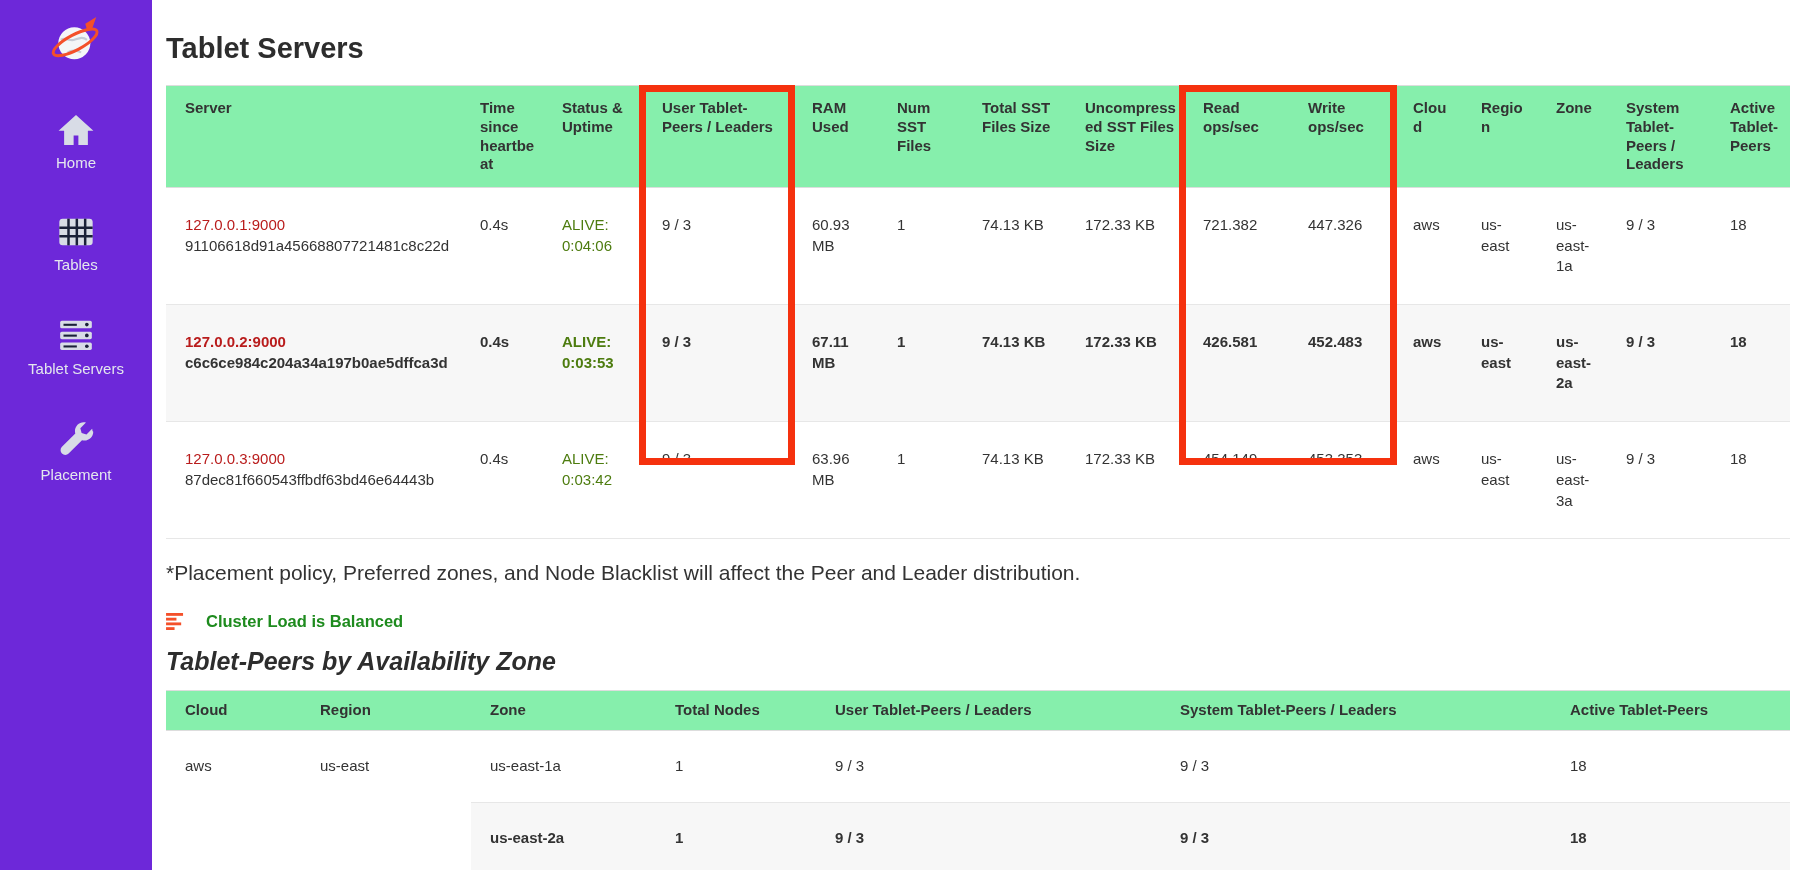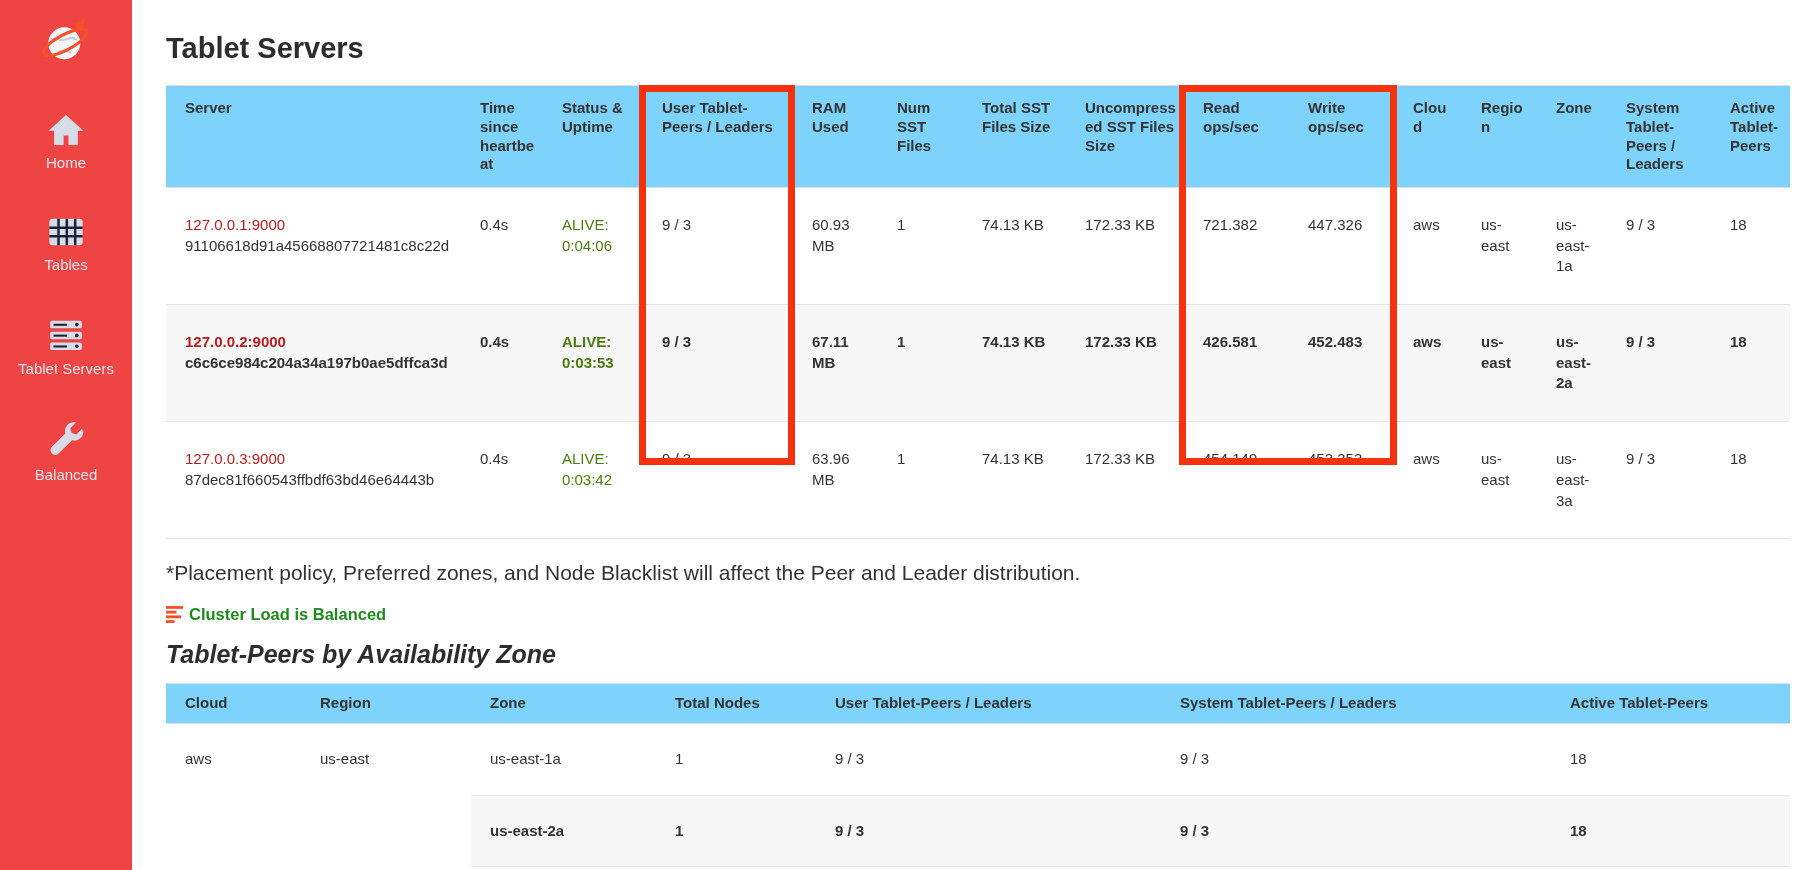--- a/index.html
+++ b/index.html
@@ -4,53 +4,53 @@
 <style>
   * { box-sizing: border-box; }
   html,body { margin:0; padding:0; }
   body {
     width:1809px; height:870px; overflow:hidden;
     font-family:"Liberation Sans", sans-serif;
     font-size:15px; color:#333; background:#fff;
   }
   
   .sidebar {
-    position:fixed; left:0; top:0; width:132px; height:870px;
-    background:#ef4444; display:flex; flex-direction:column; align-items:center;
+    position:fixed; left:0; top:0; width:152px; height:870px;
+    background:#6d28d9; display:flex; flex-direction:column; align-items:center;
   }
   .logo { margin-top:12px; }
   .nav-item {
     margin-top:44px; display:flex; flex-direction:column; align-items:center;
     gap:7px; color:#e4e7ee; font-size:15px; cursor:pointer; text-align:center;
   }
   .nav-item svg { display:block; }
   
   .main { margin-left:130px; padding:24px 19px 0 36px; }
   .page-title { font-size:29px; font-weight:bold; margin:8px 0 20px; color:#2d2d2d; }
   .section-title { font-size:25px; font-weight:bold; margin:16px 0 14px; color:#2d2d2d;font-style:italic; }
   .table-wrap { position:relative; }
   table { border-collapse:collapse; table-layout:fixed; width:1624px; }
   th {
-    background:#7dd3fc; text-align:left; vertical-align:top; font-weight:bold;
+    background:#86efac; text-align:left; vertical-align:top; font-weight:bold;
     font-size:15px; border-top:1px solid #ddd; border-bottom:1px solid #ddd;
     line-height:1.25; overflow-wrap:break-word;
   }
   td { vertical-align:top; line-height:1.38; overflow-wrap:break-word; }
   .tbl1 th { padding:13px 8px 13px 19px; }
   .tbl1 td { padding:27px 8px 27px 19px; border-bottom:1px solid #e7e7e7; }
   .tbl2 th { padding:10px 8px 10px 19px; }
   .tbl2 td { padding:25px 8px 25px 19px; border-bottom:1px solid #e7e7e7; }
   tr.even td { background:#f7f7f7;font-weight:bold; }
   a { color:#b91c1c; text-decoration:none; }
   .status { color:#4d7c0f; }
   .hl-box { position:absolute; border:7px solid #f5310e; pointer-events:none; }
   #hl-user  { left:473px;  top:0; width:156px; height:380px; }
   #hl-ops   { left:1013px; top:0; width:218px; height:380px; }
   .footnote { margin:22px 0 0; font-size:21px; }
-  .balance-row { margin-top:20px; display:flex; align-items:center; gap:4px; }
+  .balance-row { margin-top:27px; display:flex; align-items:center; gap:21px; }
   .balance-text { color:#1e8b1e; font-weight:bold; font-size:16.5px; }
 </style>
 </head>
 <body>
 
 <div class="sidebar">
   <div class="logo">
     <svg width="54" height="54" viewBox="0 0 64 64">
       <circle cx="30" cy="37" r="19" fill="#f4f6f8"></circle>
       <path d="M14 33c5-4 10 2 16 0s10-4 15 0" stroke="#c7ccd6" stroke-width="2.5" fill="none"></path>
@@ -97,21 +97,21 @@
           <circle cx="37" cy="34.5" r="2.2"></circle>
       </g>
     </svg>
     <span>Tablet Servers</span>
   </div>
 
   <div class="nav-item">
     <svg width="38" height="38" viewBox="0 0 50 50">
       <path fill="#d8dce6" d="M46.7 13.1c0-1-.2-2-.5-2.9l-7.4 7.4-6.4-1.7-1.7-6.4 7.4-7.4c-.9-.3-1.9-.5-2.9-.5-6.4 0-11.6 5.2-11.6 11.6 0 1.1.2 2.2.5 3.2L6.5 34a6.2 6.2 0 1 0 8.8 8.8l17.6-17.6c1 .3 2.1.5 3.2.5 6.4 0 11.6-5.2 11.6-11.6z"></path>
     </svg>
-    <span>Balanced</span>
+    <span>Placement</span>
   </div>
 </div>
 
 <div class="main">
   <h1 class="page-title">Tablet Servers</h1>
 
   <div class="table-wrap">
     <table class="tbl1">
       <colgroup>
         <col style="width:295px">

